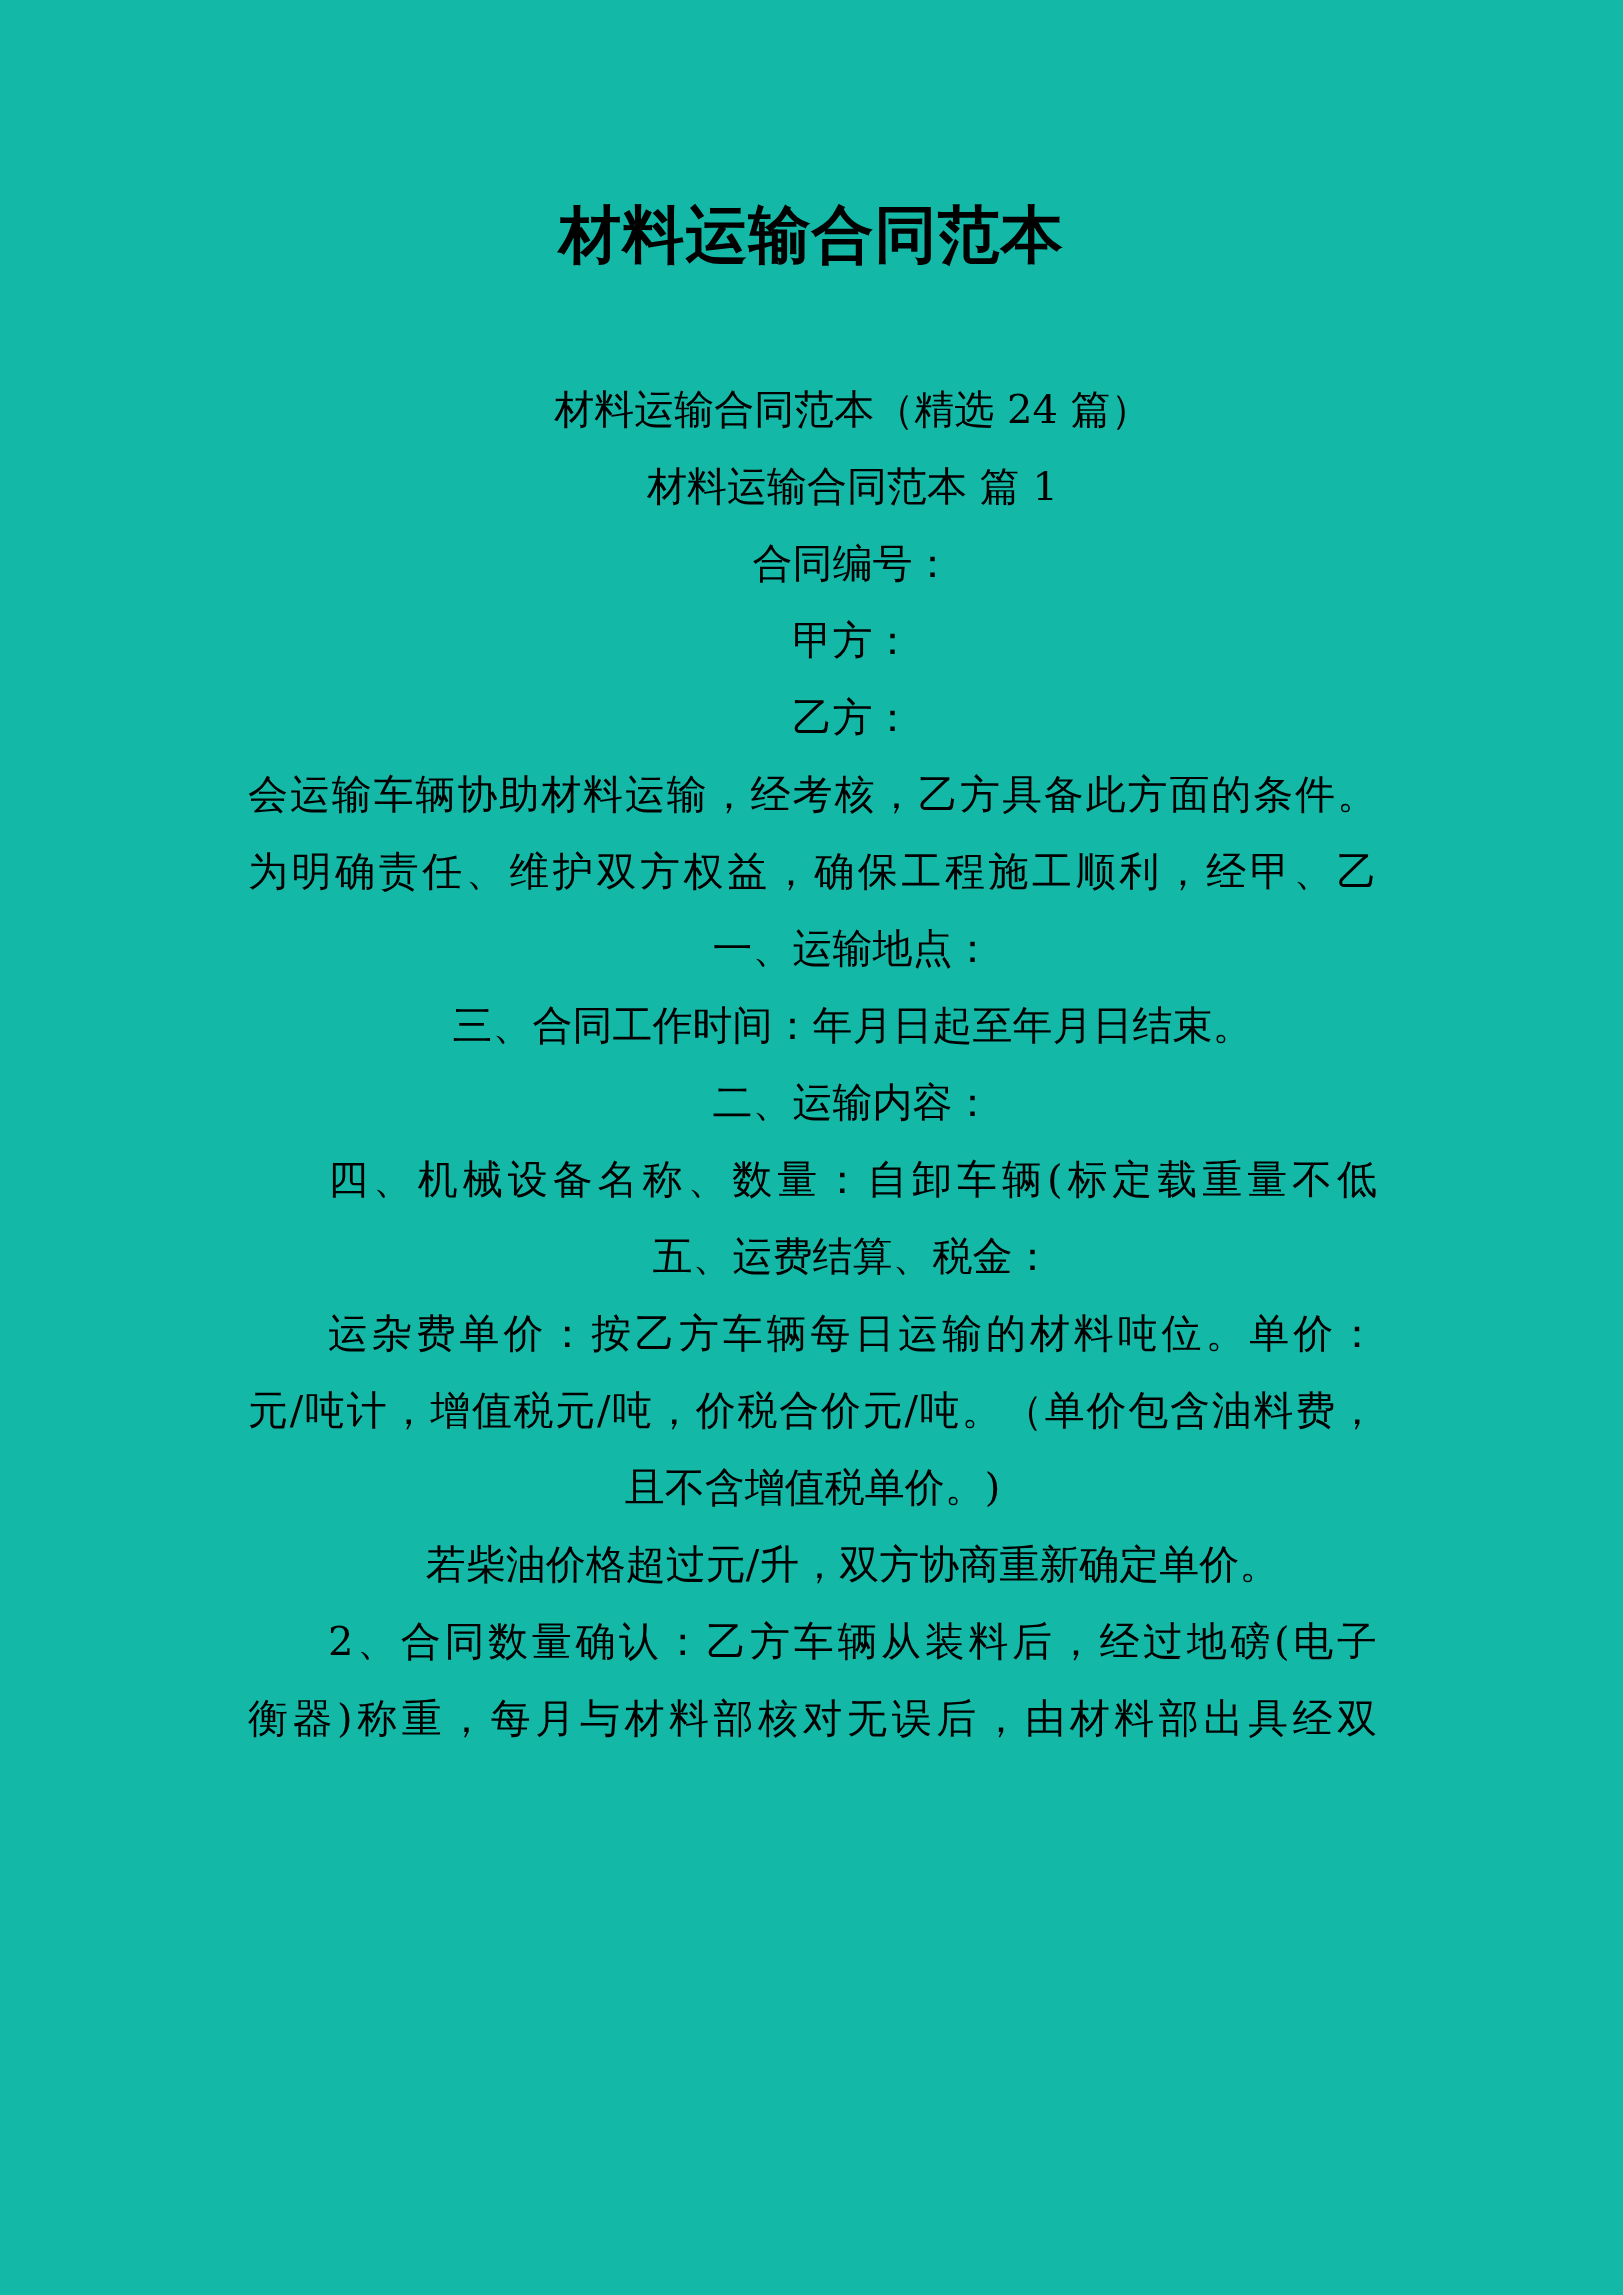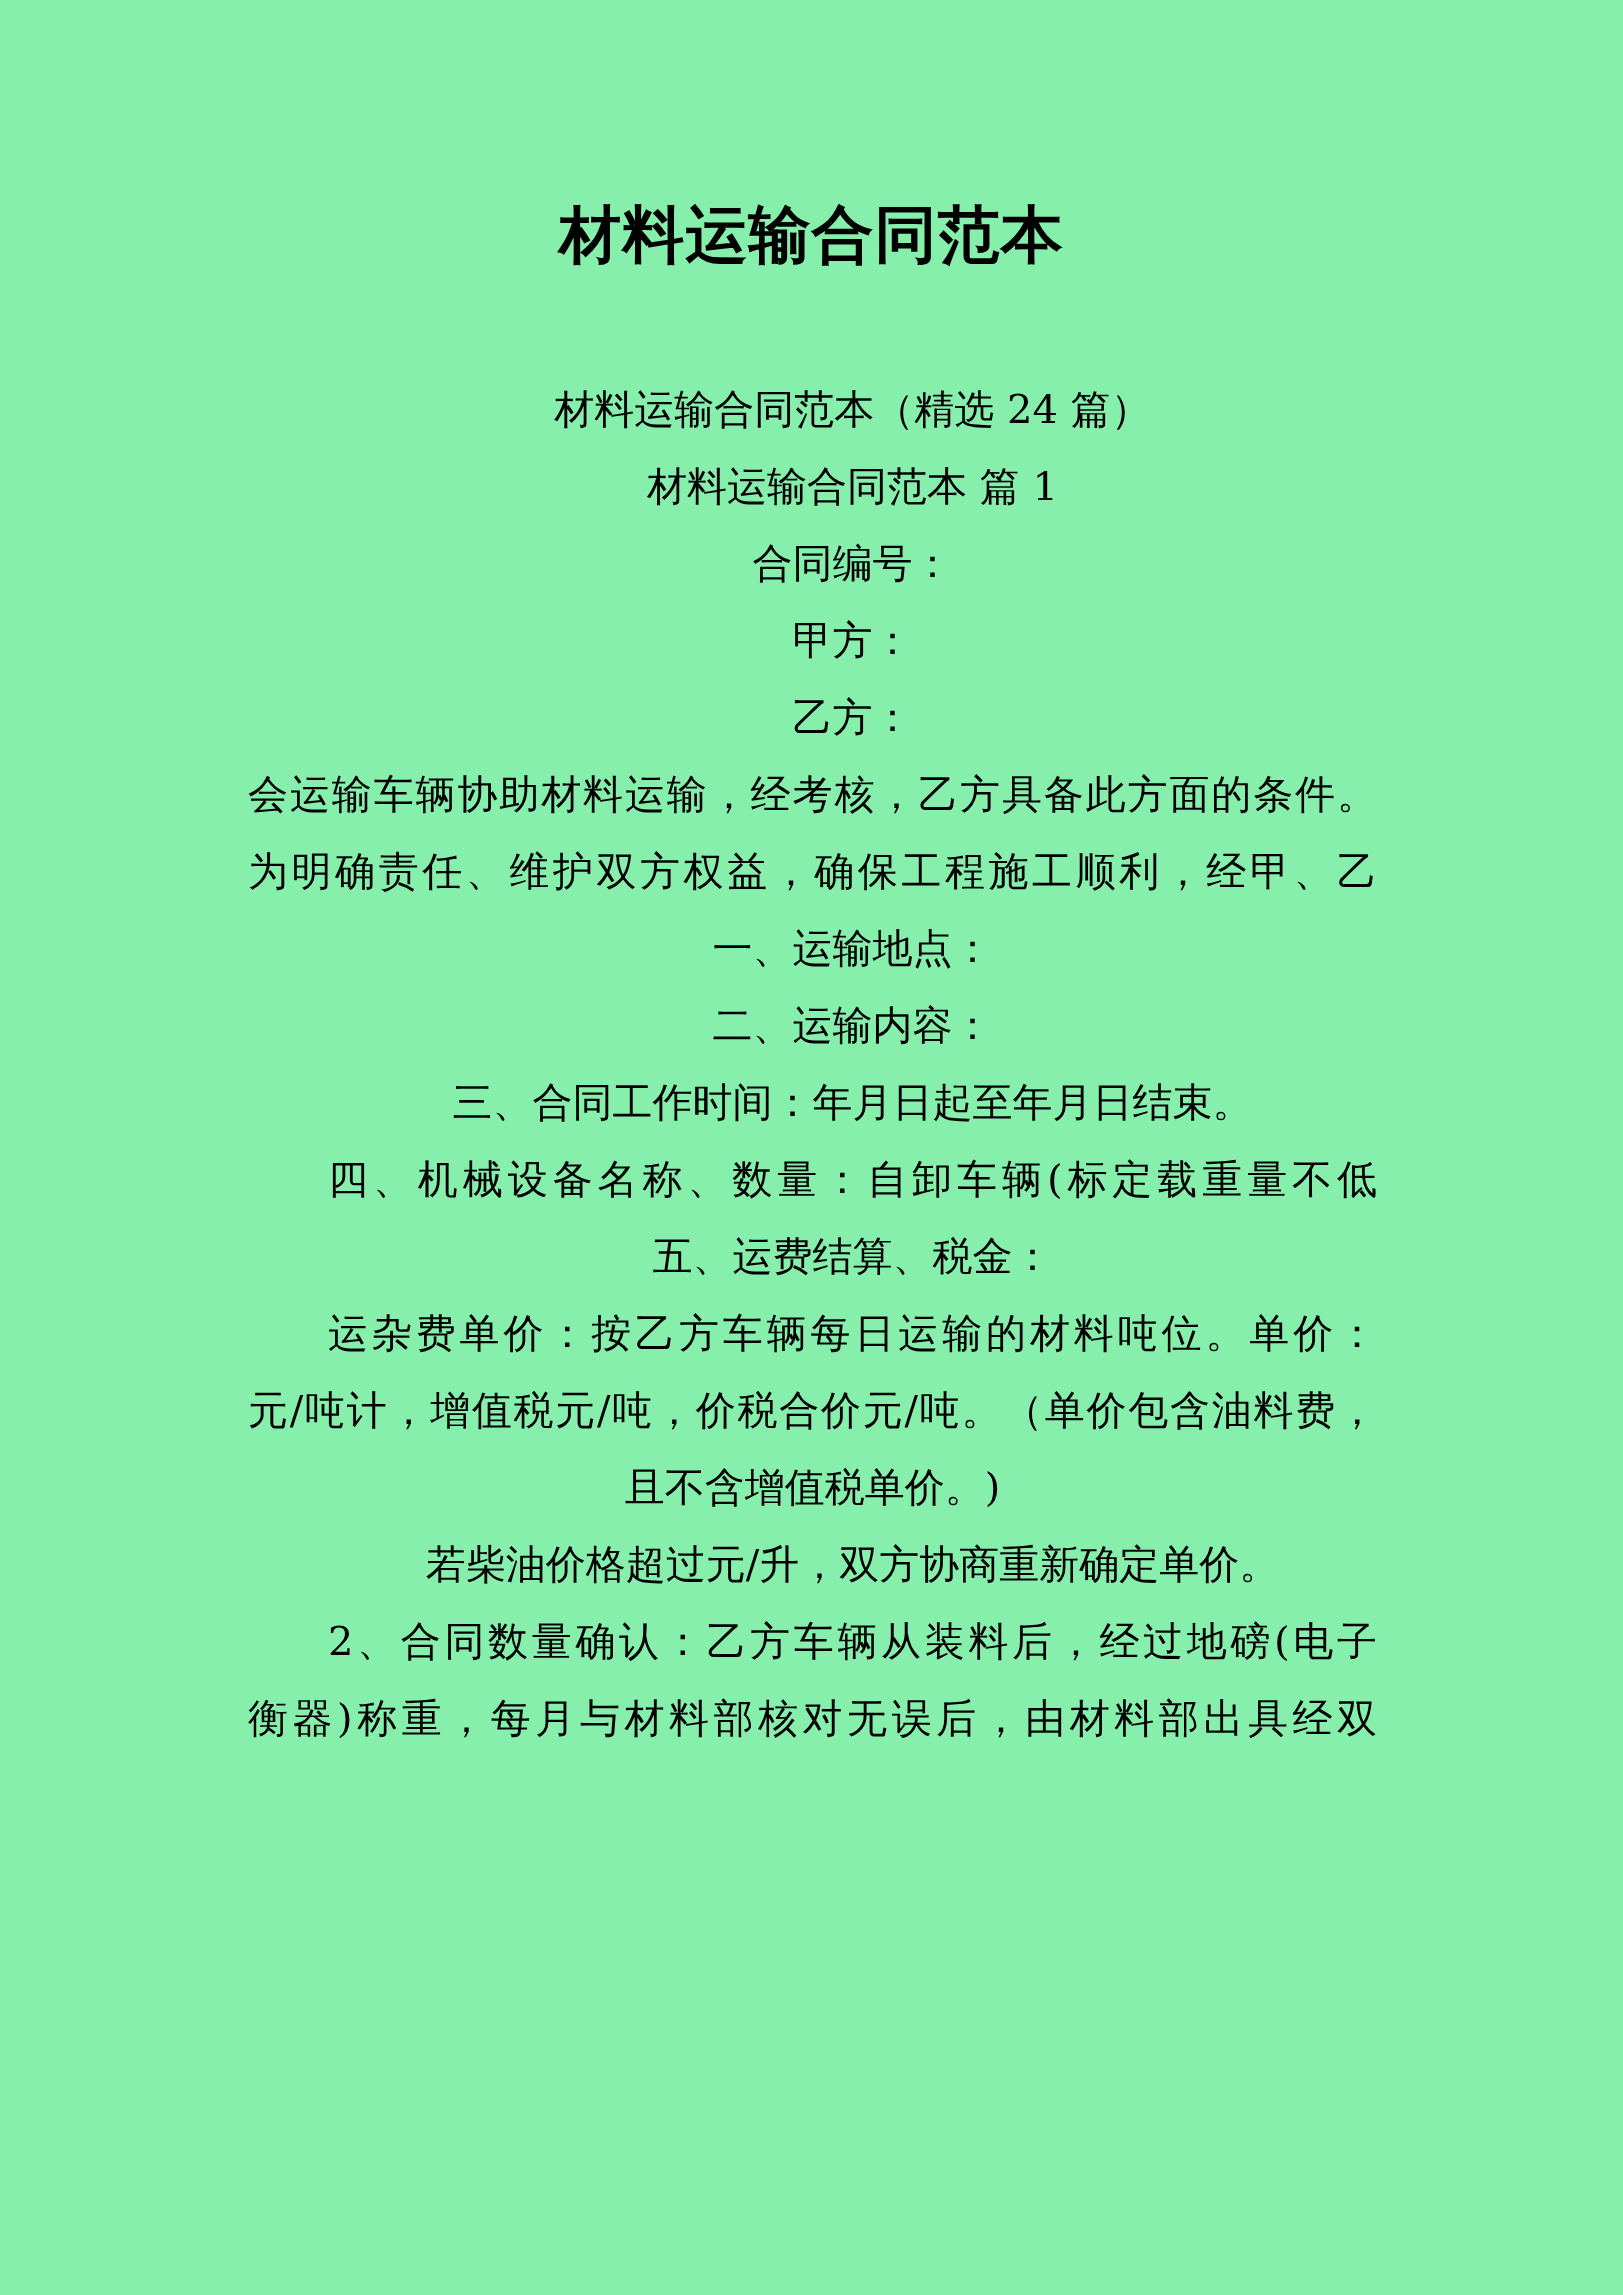--- a/index.html
+++ b/index.html
@@ -1,20 +1,20 @@
 <!DOCTYPE html>
 <html style="font-size:9px"><head>
 <meta charset="utf-8">
 <style>
   html, body { margin: 0; padding: 0; }
   .page {
     position: relative;
     width: 1623px;
     height: 2295px;
-    background: #86efac;
+    background: #14b8a6;
     color: #000000;
     font-family: "DejaVu Serif", serif;
     overflow: hidden;
   }
   .doc-title {
     position: absolute;
     top: 201px;
     left: 0;
     width: 100%;
     margin: 0;
@@ -52,22 +52,22 @@
 
   <div class="doc-body">
     <div class="ln ind">材料运输合同范本（精选 24 篇）</div>
     <div class="ln ind">材料运输合同范本 篇 1</div>
     <div class="ln ind">合同编号：</div>
     <div class="ln ind">甲方：</div>
     <div class="ln ind">乙方：</div>
     <div class="ln just">会运输车辆协助材料运输，经考核，乙方具备此方面的条件。</div>
     <div class="ln just">为明确责任、维护双方权益，确保工程施工顺利，经甲、乙</div>
     <div class="ln ind">一、运输地点：</div>
+    <div class="ln ind">三、合同工作时间：年月日起至年月日结束。</div>
     <div class="ln ind">二、运输内容：</div>
-    <div class="ln ind">三、合同工作时间：年月日起至年月日结束。</div>
     <div class="ln ind just">四、机械设备名称、数量：自卸车辆(标定载重量不低</div>
     <div class="ln ind">五、运费结算、税金：</div>
     <div class="ln ind just">运杂费单价：按乙方车辆每日运输的材料吨位。单价：</div>
     <div class="ln just">元/吨计，增值税元/吨，价税合价元/吨。（单价包含油料费，</div>
     <div class="ln">且不含增值税单价。)</div>
     <div class="ln ind">若柴油价格超过元/升，双方协商重新确定单价。</div>
     <div class="ln ind just">2、合同数量确认：乙方车辆从装料后，经过地磅(电子</div>
     <div class="ln just">衡器)称重，每月与材料部核对无误后，由材料部出具经双</div>
   </div>
 </div>

